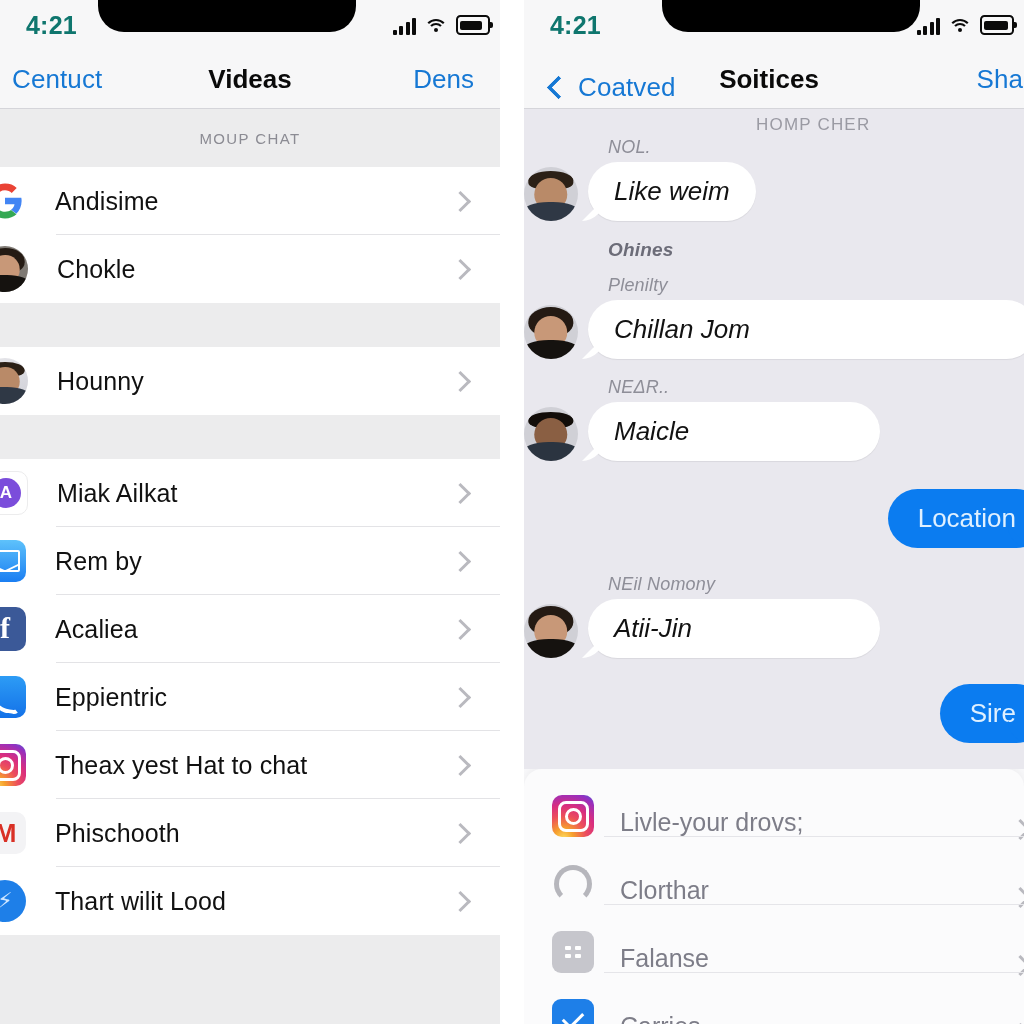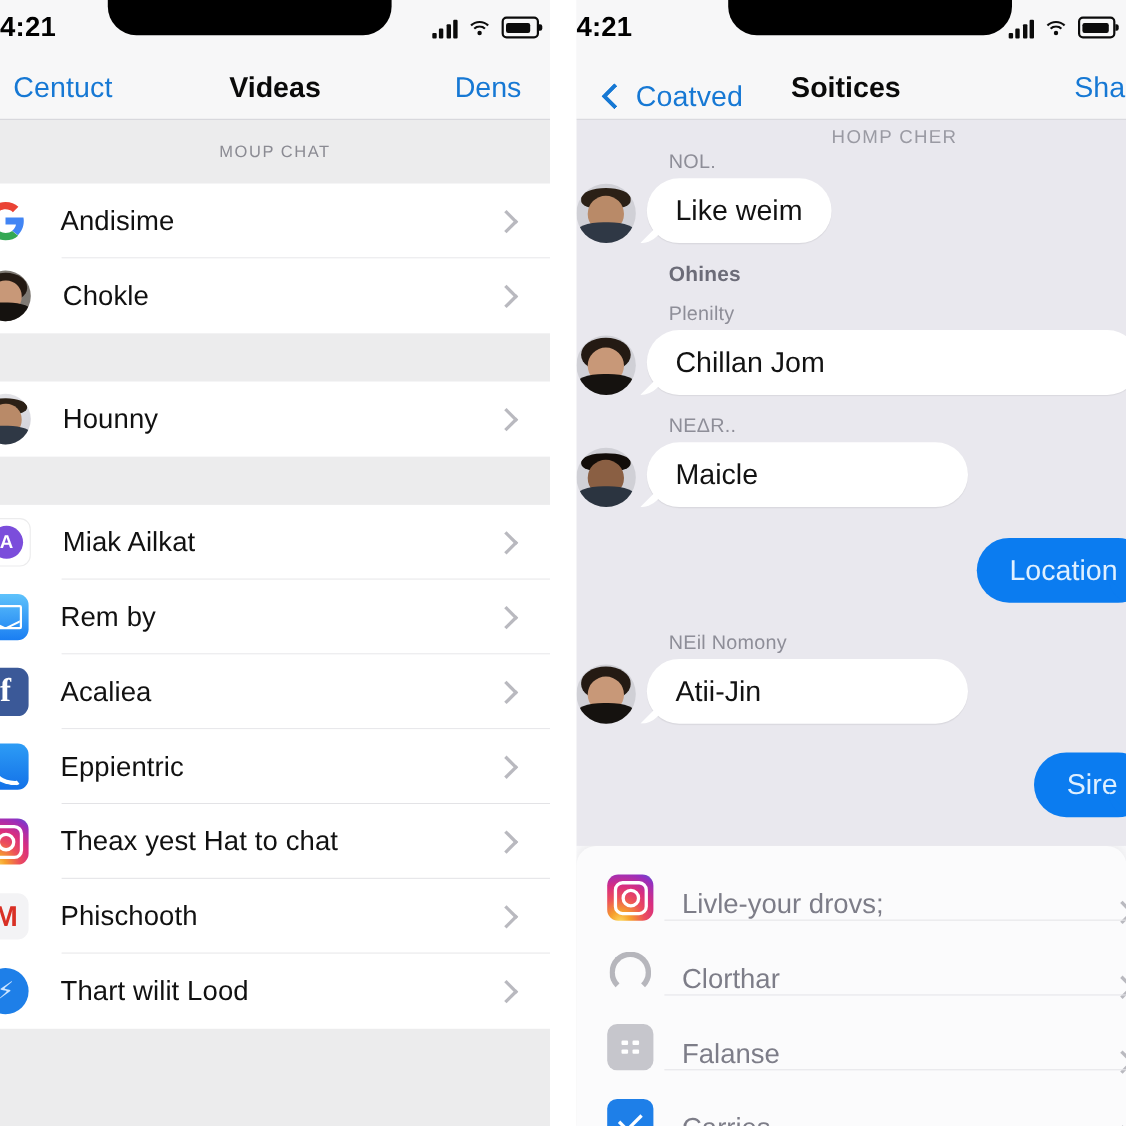--- a/index.html
+++ b/index.html
@@ -16,21 +16,22 @@
   .panel.left{width:500px;}
   .gap{width:24px;height:1024px;background:#ffffff;}
   .panel.right{width:500px;}
 
   
   .statusbar{
     position:relative;height:50px;background:#f7f7f8;
     display:flex;align-items:center;
   }
   .sb-time{
-    font-size:25px;font-weight:700;color:#000000;letter-spacing:.2px;
+    font-size:25px;font-weight:700;color:#0f766e;letter-spacing:.2px;
+    margin-left:26px;
   }
   .notch{
     position:absolute;top:-22px;height:54px;border-radius:0 0 26px 26px;
     background:#000;
   }
   .panel.left .notch{left:98px;width:258px;}
   .panel.right .notch{left:138px;width:258px;}
   .sb-right{margin-left:auto;display:flex;align-items:flex-end;gap:9px;margin-right:10px;}
   .bars{display:flex;align-items:flex-end;gap:2.5px;height:18px;}
   .bars i{display:block;width:4px;background:#0b0b0b;border-radius:1px;}
@@ -144,21 +145,21 @@
   .ic-grey .d{width:20px;height:12px;display:flex;gap:4px;flex-wrap:wrap;justify-content:center;}
   .ic-grey .d i{width:6px;height:4px;background:#fff;border-radius:1px;display:block;}
   .ic-check{background:#1e7fe8;border-radius:9px;}
   .ic-check .tick{width:17px;height:9px;border-left:3.4px solid #fff;border-bottom:3.4px solid #fff;transform:rotate(-45deg);margin-top:-4px;}
 
   
   .chat{
     height:660px;background:#e9e8ee;position:relative;overflow:hidden;
   }
   .chat-inner{padding-top:8px;}
-  .msg-block{position:relative;padding-left:0;}
+  .msg-block{position:relative;padding-left:0;font-style:italic;}
   .meta{font-size:18px;color:#8e8e98;margin:0 0 4px 84px;letter-spacing:.2px;}
   .meta.strong{color:#6c6c78;font-weight:700;font-size:19px;}
   .bubble-row{display:flex;align-items:flex-end;}
   .msg-avatar{width:54px;height:54px;border-radius:50%;overflow:hidden;position:relative;flex:0 0 auto;margin-right:10px;background:#d0d0d6;}
   .bubble{
     background:#fff;border-radius:30px;padding:14px 26px;font-size:26px;color:#121212;
     position:relative;box-shadow:0 1px 1px rgba(0,0,0,.07);max-width:420px;
   }
   .bubble:after{
     content:"";position:absolute;left:-6px;bottom:0;width:22px;height:22px;background:#fff;

